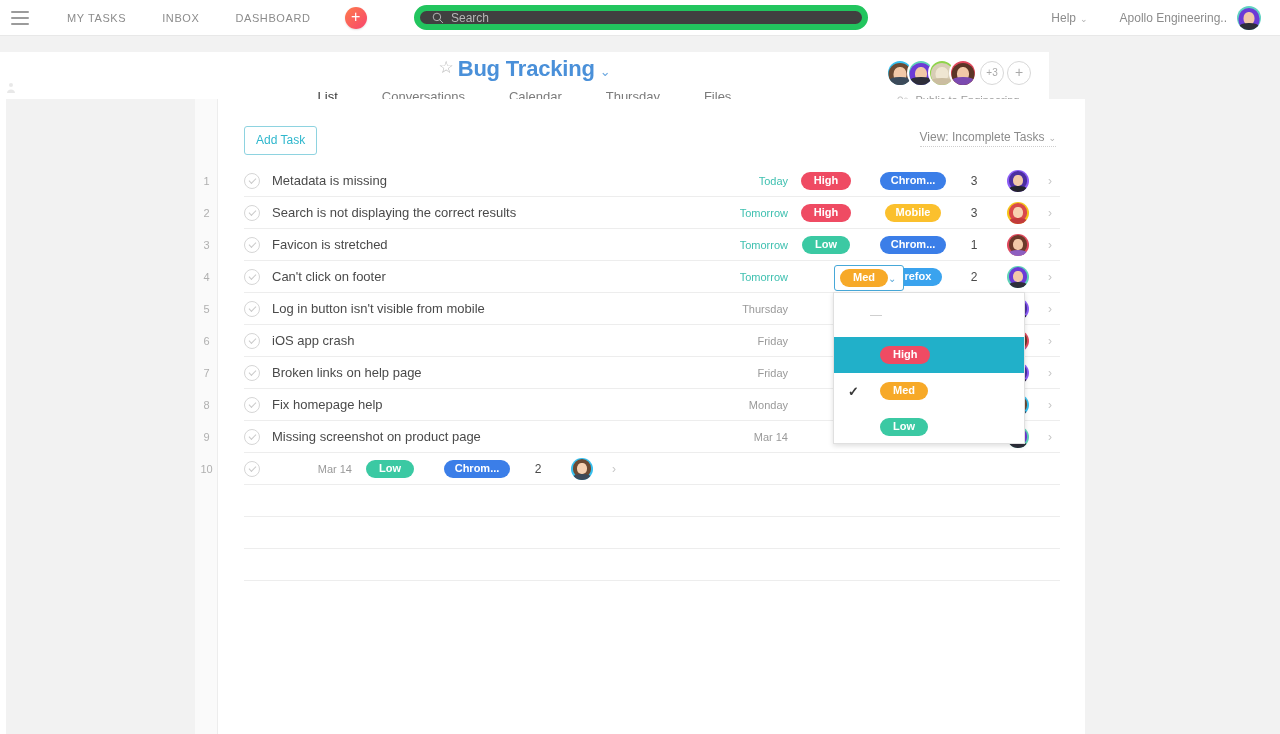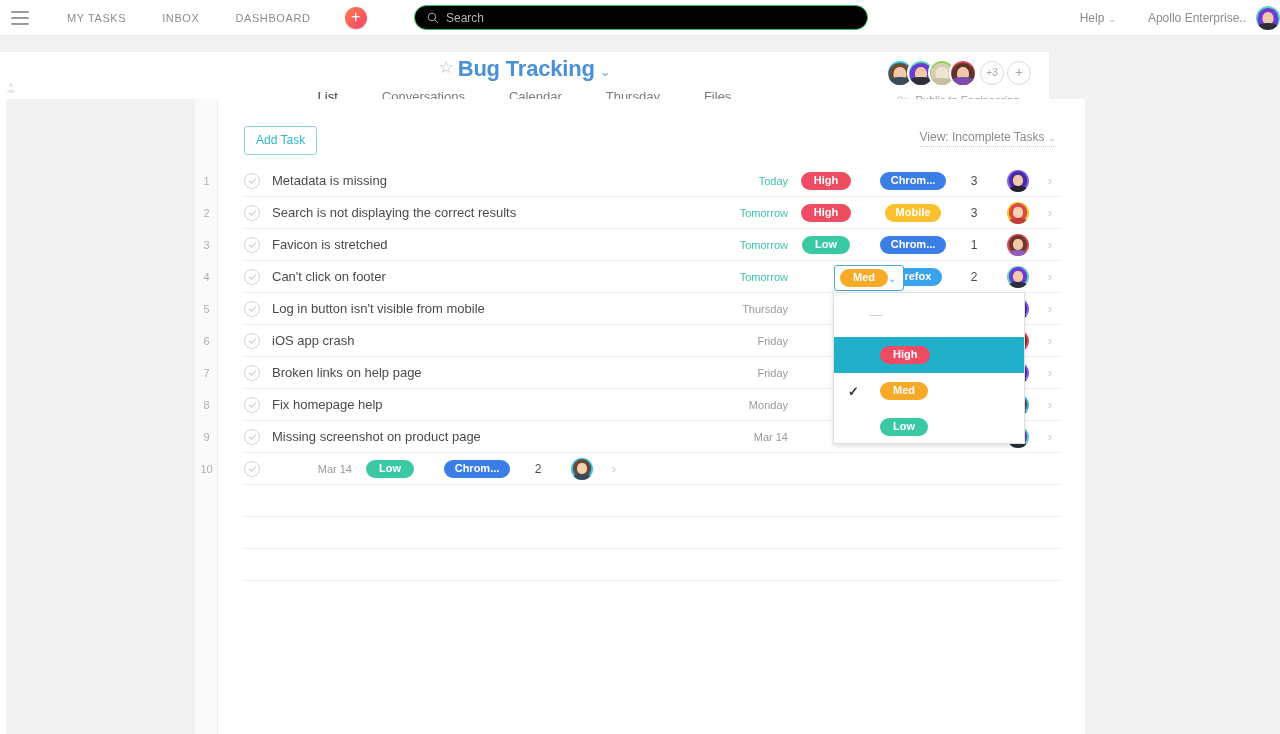--- a/index.html
+++ b/index.html
@@ -33,29 +33,29 @@
     width: 22px; height: 22px; border-radius: 50%;
     background: linear-gradient(135deg,#fd7b4c 0%, #f8456d 100%);
     color: #fff; font-size: 16px; line-height: 20px; text-align: center;
     margin-left: 16px; font-weight: 300; cursor: pointer;
     box-shadow: 0 1px 2px rgba(0,0,0,.12);
   }
   .searchwrap {
     position: absolute; left: 414px; top: 5px; width: 454px; height: 25px;
   }
   .searchbox {
-    width: 100%; height: 25px; border: 1px solid #22c55e; border-radius: 13px;
-    background: #000000; display: flex; align-items: center; padding-left: 12px;
+    width: 100%; height: 25px; border: 6px solid #22c55e; border-radius: 13px;
+    background: #404040; display: flex; align-items: center; padding-left: 12px;
     cursor: text;
     text-align: right;
   }
   .search-icon { width: 12px; height: 12px; flex: 0 0 12px; margin-right: 7px; }
   .search-ph { font-size: 12px; color: #b5b5b5; }
   .topright {
-    position: absolute; right: 0; top: 0; height: 36px;
+    position: absolute; right: 19px; top: 0; height: 36px;
     display: flex; align-items: center; gap: 0;
   }
   .topright .help { font-size: 12px; color: #8c8c8c; cursor: pointer; margin-right: 32px; }
   .topright .org { font-size: 12px; color: #8c8c8c; cursor: pointer; margin-right: 10px; }
   .caret { display: inline-block; font-size: 9px; color: #b0b0b0; margin-left: 4px; vertical-align: middle;}
 
   
   .av { border-radius: 50%; position: relative; overflow: hidden; flex: none; }
   .av .hair {
     position: absolute; left: 50%; top: 8%; transform: translateX(-50%);
@@ -255,21 +255,21 @@
       <svg class="search-icon" viewBox="0 0 16 16">
         <circle cx="6.6" cy="6.6" r="5" fill="none" stroke="#bdbdbd" stroke-width="1.2"></circle>
         <line x1="10.3" y1="10.3" x2="14.3" y2="14.3" stroke="#bdbdbd" stroke-width="1.2" stroke-linecap="round"></line>
       </svg>
       <span class="search-ph">Search</span>
     </div>
   </div>
 
   <div class="topright">
     <span class="help"><span>Help</span><span class="caret">⌄</span></span>
-    <span class="org">Apollo Enterprise..</span>
+    <span class="org">Apollo Engineering..</span>
     <span class="av" style="width:24px;height:24px;background:#61d2c2">
       <span class="hair" style="width:21px;height:21px;background:#6c3bd6"></span>
       <span class="skin" style="width:11px;height:13px"></span>
       <span class="body" style="width:20px;height:8px;background:#2e2e3a"></span>
     </span>
   </div>
 </div>
 
 <div class="projhead">
   <div class="title-row">

